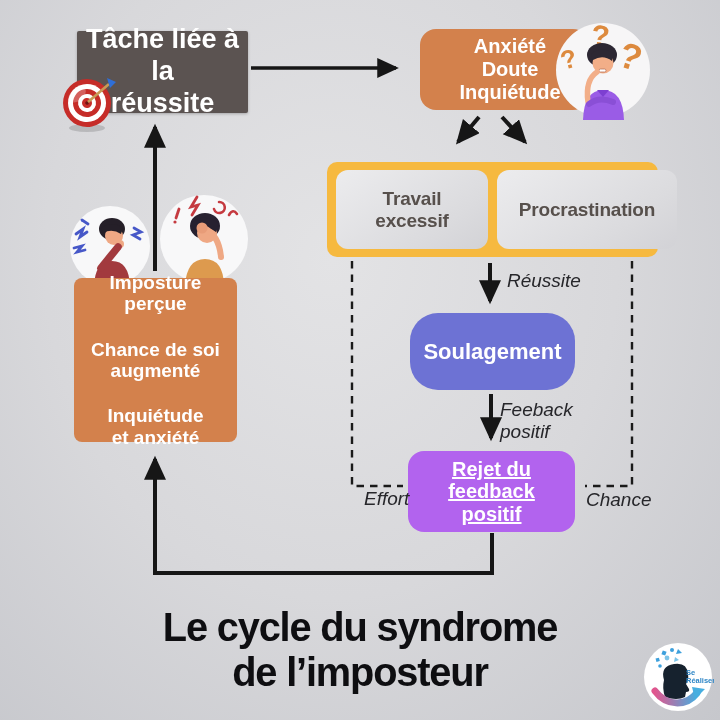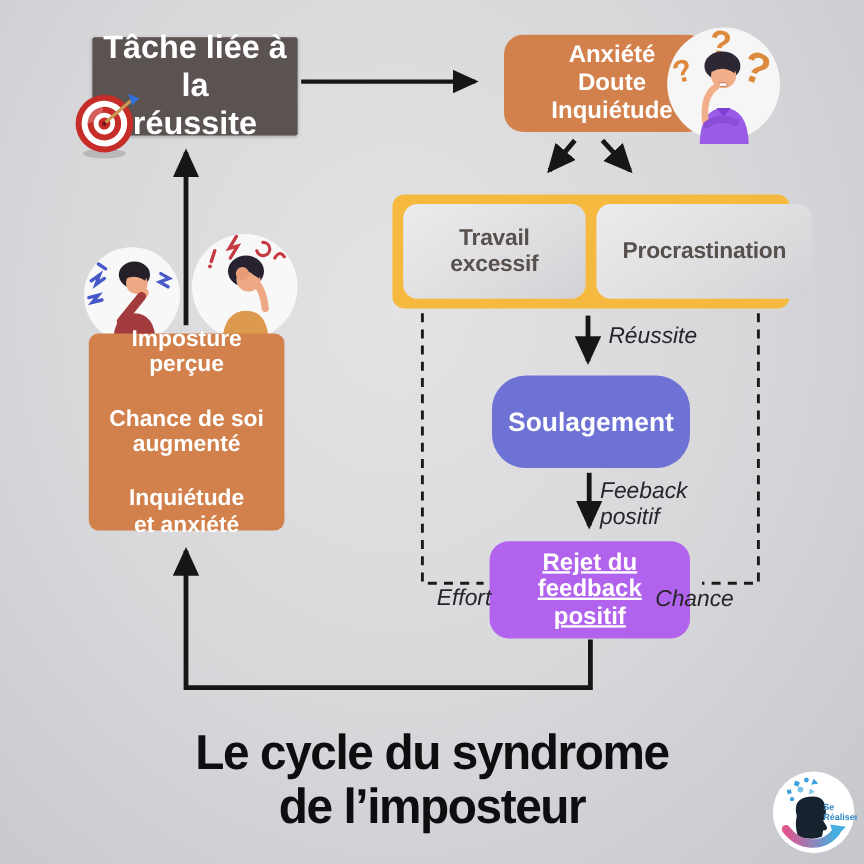--- a/index.html
+++ b/index.html
@@ -26,21 +26,21 @@
   .overwork{left:336px;top:170px;width:152px;height:79px;}
   .procrast{left:497px;top:170px;width:180px;height:79px;}
   .relief{left:410px;top:313px;width:165px;height:77px;background:#6d72d4;font-size:22px;border-radius:28px;}
   .reject{left:408px;top:451px;width:167px;height:81px;background:#b263ee;font-size:20px;line-height:1.12;border-radius:16px;text-decoration:underline;}
   .imposture{left:74px;top:278px;width:163px;height:164px;background:#d3814c;border-radius:8px;
     flex-direction:column;gap:24px;font-size:19px;line-height:1.13;padding:6px 2px;box-sizing:border-box;}
   .elabel{position:absolute;z-index:3;font-style:italic;color:#26262a;font-size:19px;white-space:pre-line;}
   .lab-reussite{left:507px;top:270px;}
   .lab-feedback{left:500px;top:399px;width:90px;text-align:left;}
   .lab-effort{left:364px;top:488px;}
-  .lab-chance{left:546px;top:489px;font-style:italic;}
+  .lab-chance{left:586px;top:489px;font-style:italic;}
   .title{
     position:absolute;z-index:3;left:0;top:605px;width:720px;text-align:center;
     font-size:41px;font-weight:bold;color:#0e0e11;line-height:1.1;letter-spacing:-1.2px;
     white-space:pre-line;transform:scaleX(0.97);
   }
   .target{left:57px;top:69px;width:64px;height:64px;z-index:4;}
   .stress1{left:68px;top:200px;width:84px;height:86px;}
   .stress2{left:157px;top:188px;width:94px;height:98px;}
   .logo{left:642px;top:641px;width:72px;height:72px;z-index:3;}
 </style>

